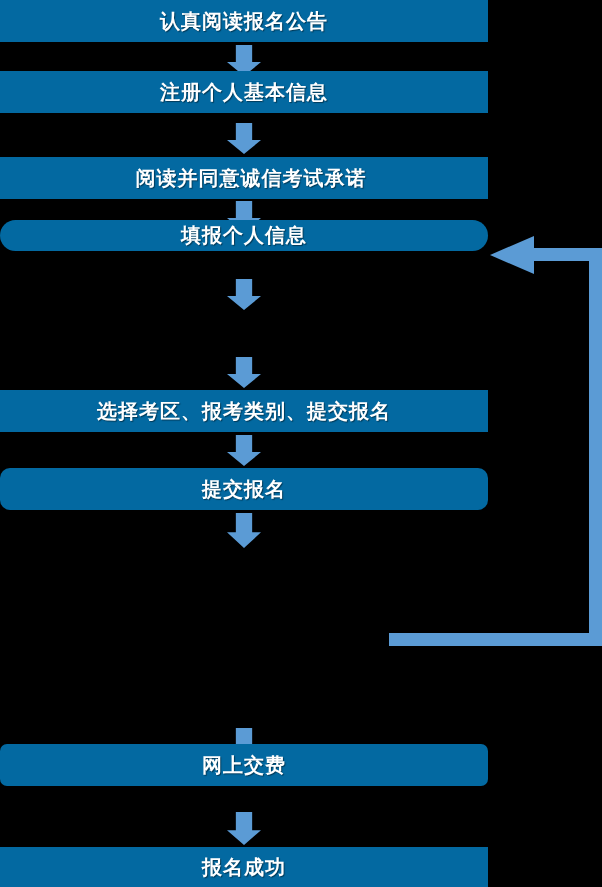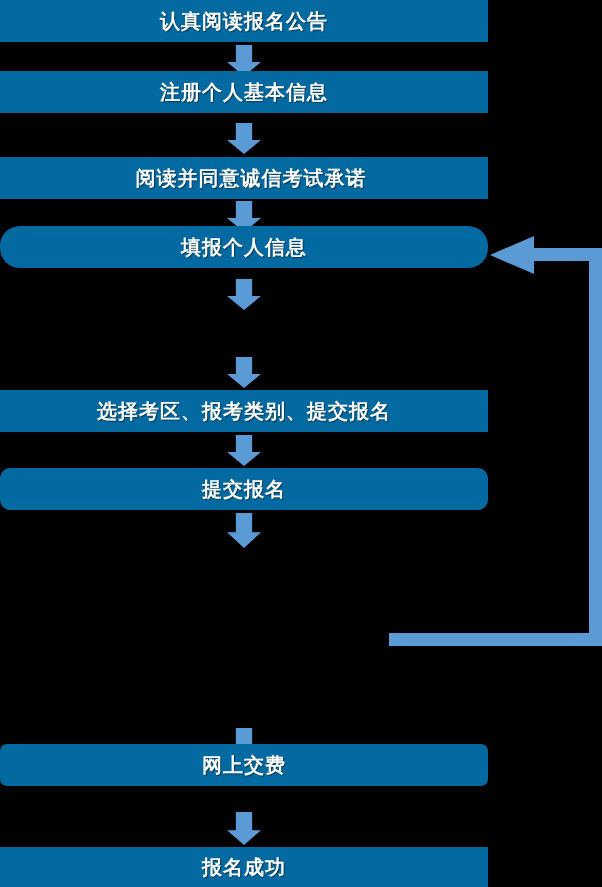--- a/index.html
+++ b/index.html
@@ -106,21 +106,21 @@
   <div class="arrow-down" style="top:45px;height:31px;"></div>
 
   <div class="node process" style="top:71px;height:42px;">注册个人基本信息</div>
 
   <div class="arrow-down" style="top:123px;height:31px;"></div>
 
   <div class="node process" style="top:157px;height:42px;padding-left:14px;">阅读并同意诚信考试承诺</div>
 
   <div class="arrow-down" style="top:201px;height:31px;"></div>
 
-  <div class="node process" style="top:226px;height:42px;border-radius:20px;">填报个人信息</div>
+  <div class="node process" style="top:220px;height:31px;border-radius:20px;">填报个人信息</div>
 
   <div class="arrow-down" style="top:279px;height:31px;"></div>
 
 
   <div class="arrow-down" style="top:357px;height:31px;"></div>
 
   <div class="node process" style="top:390px;height:42px;">选择考区、报考类别、提交报名</div>
 
   <div class="arrow-down" style="top:435px;height:31px;"></div>
 

